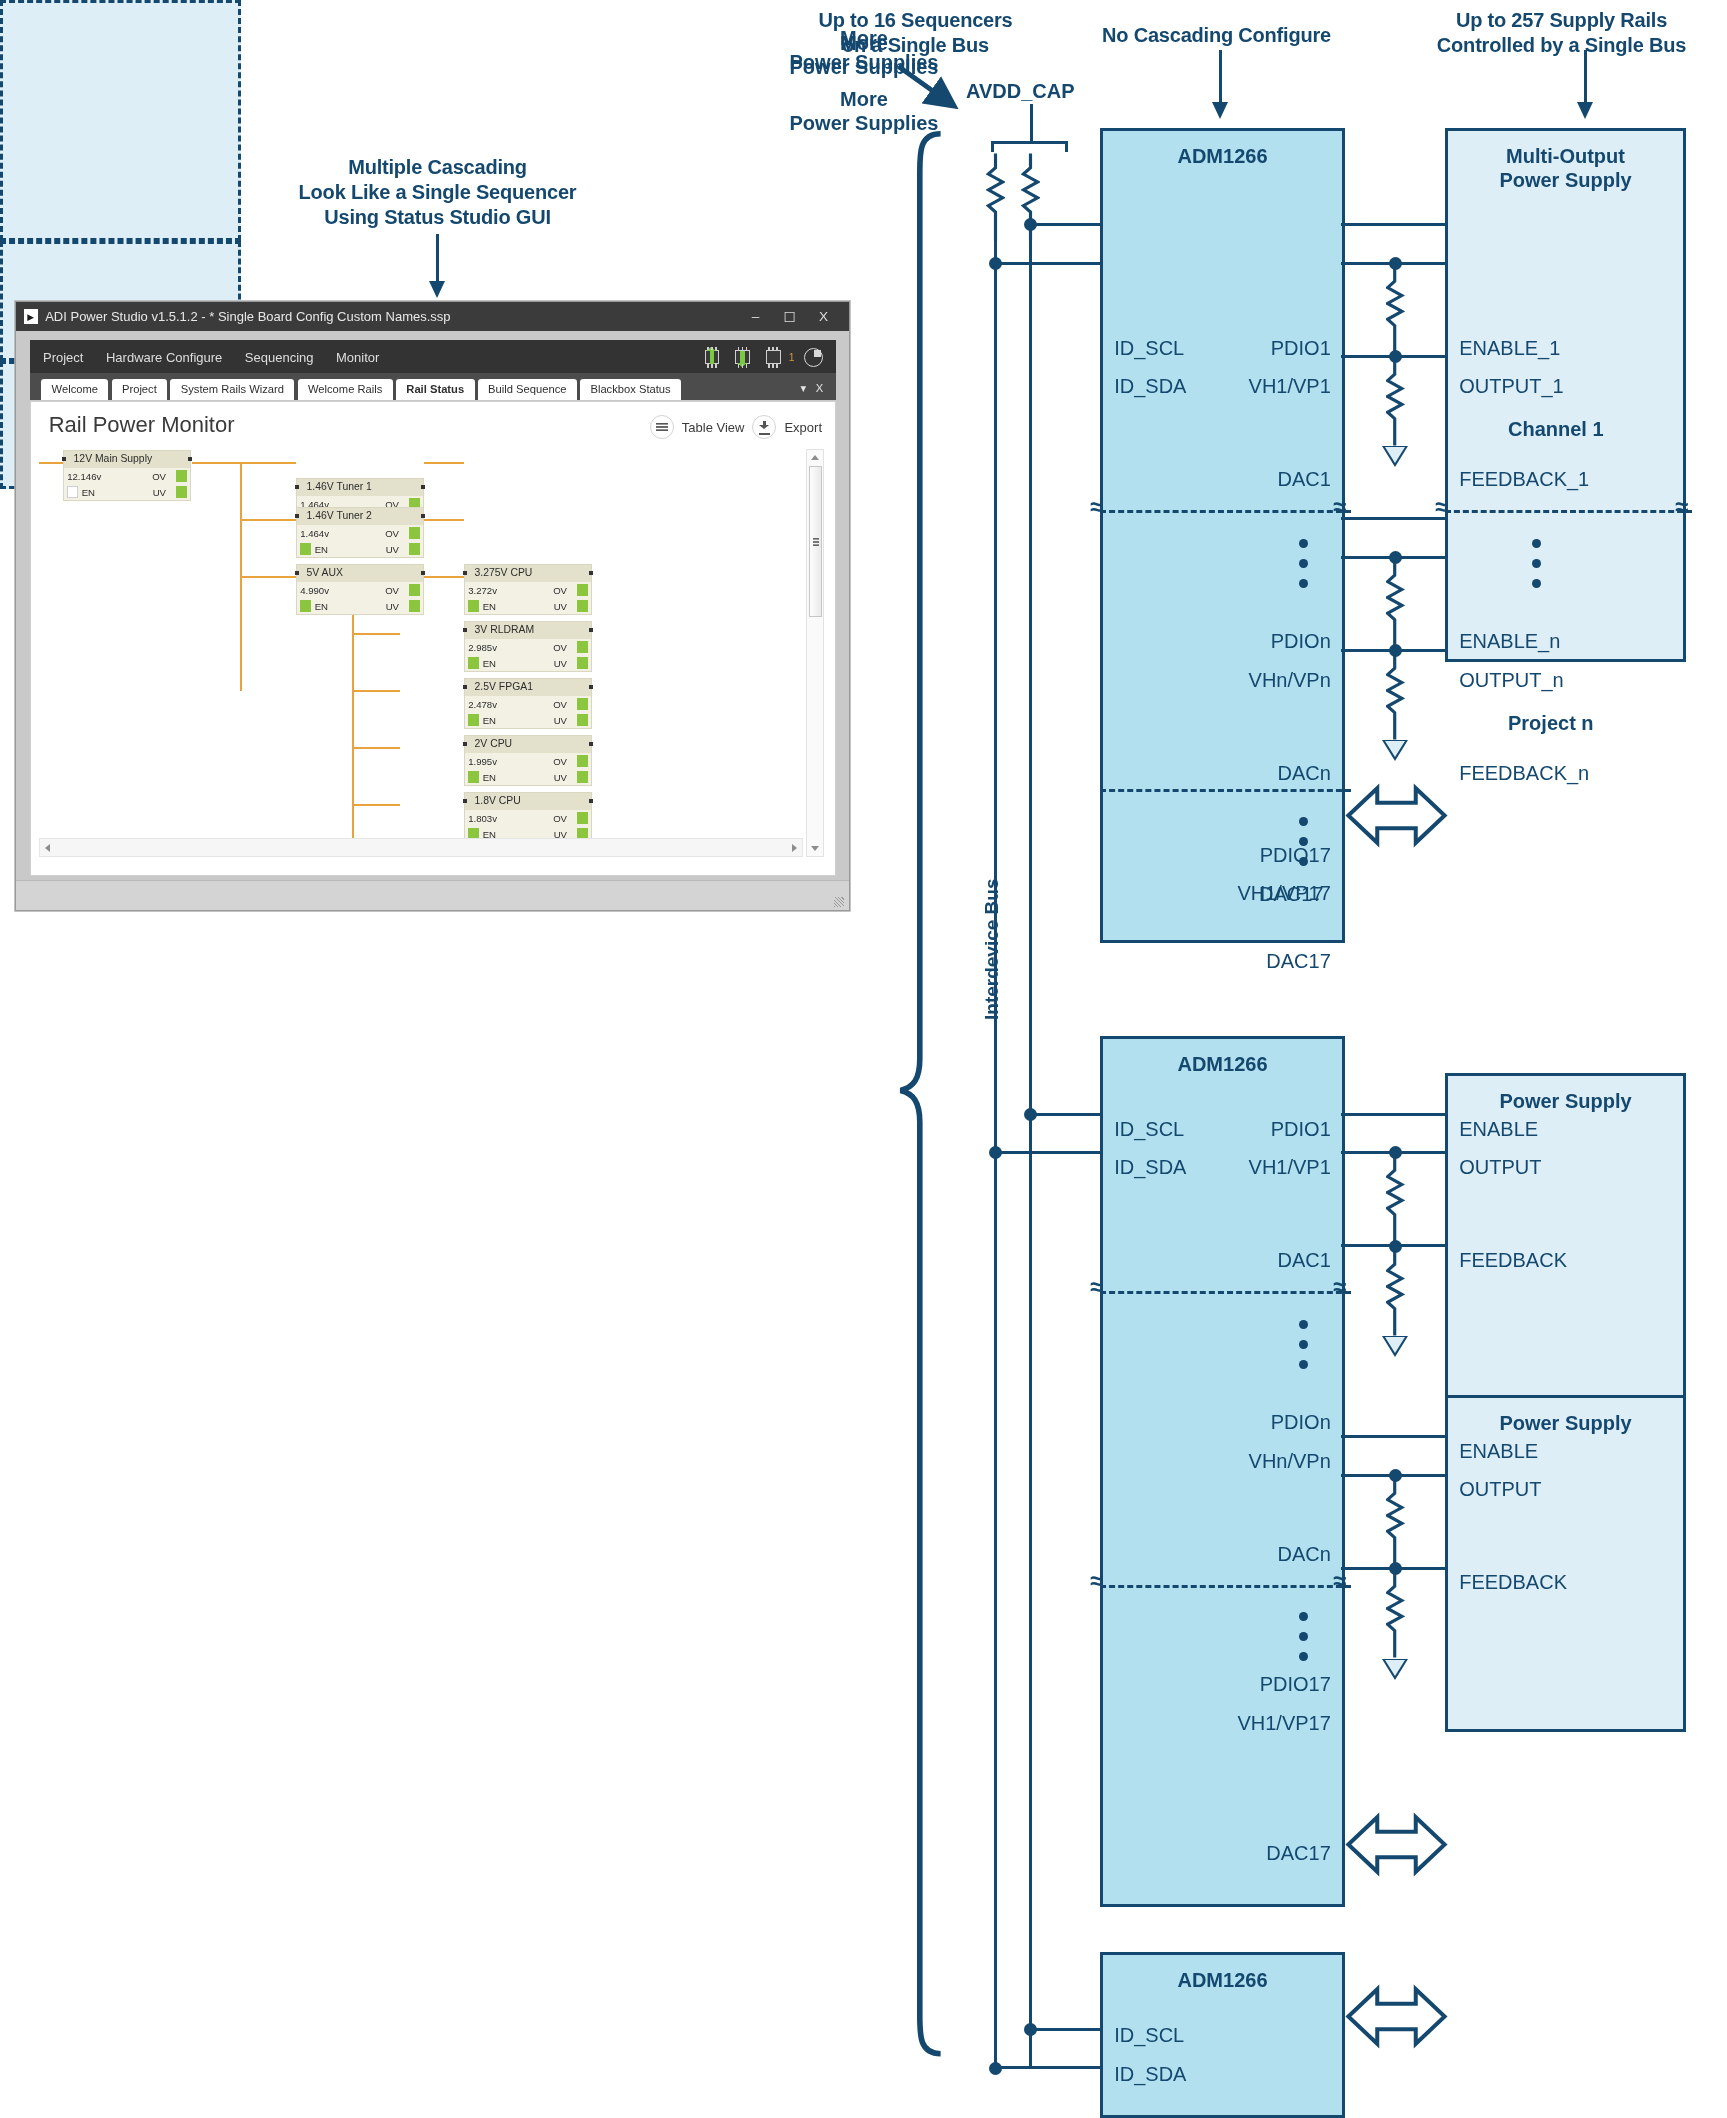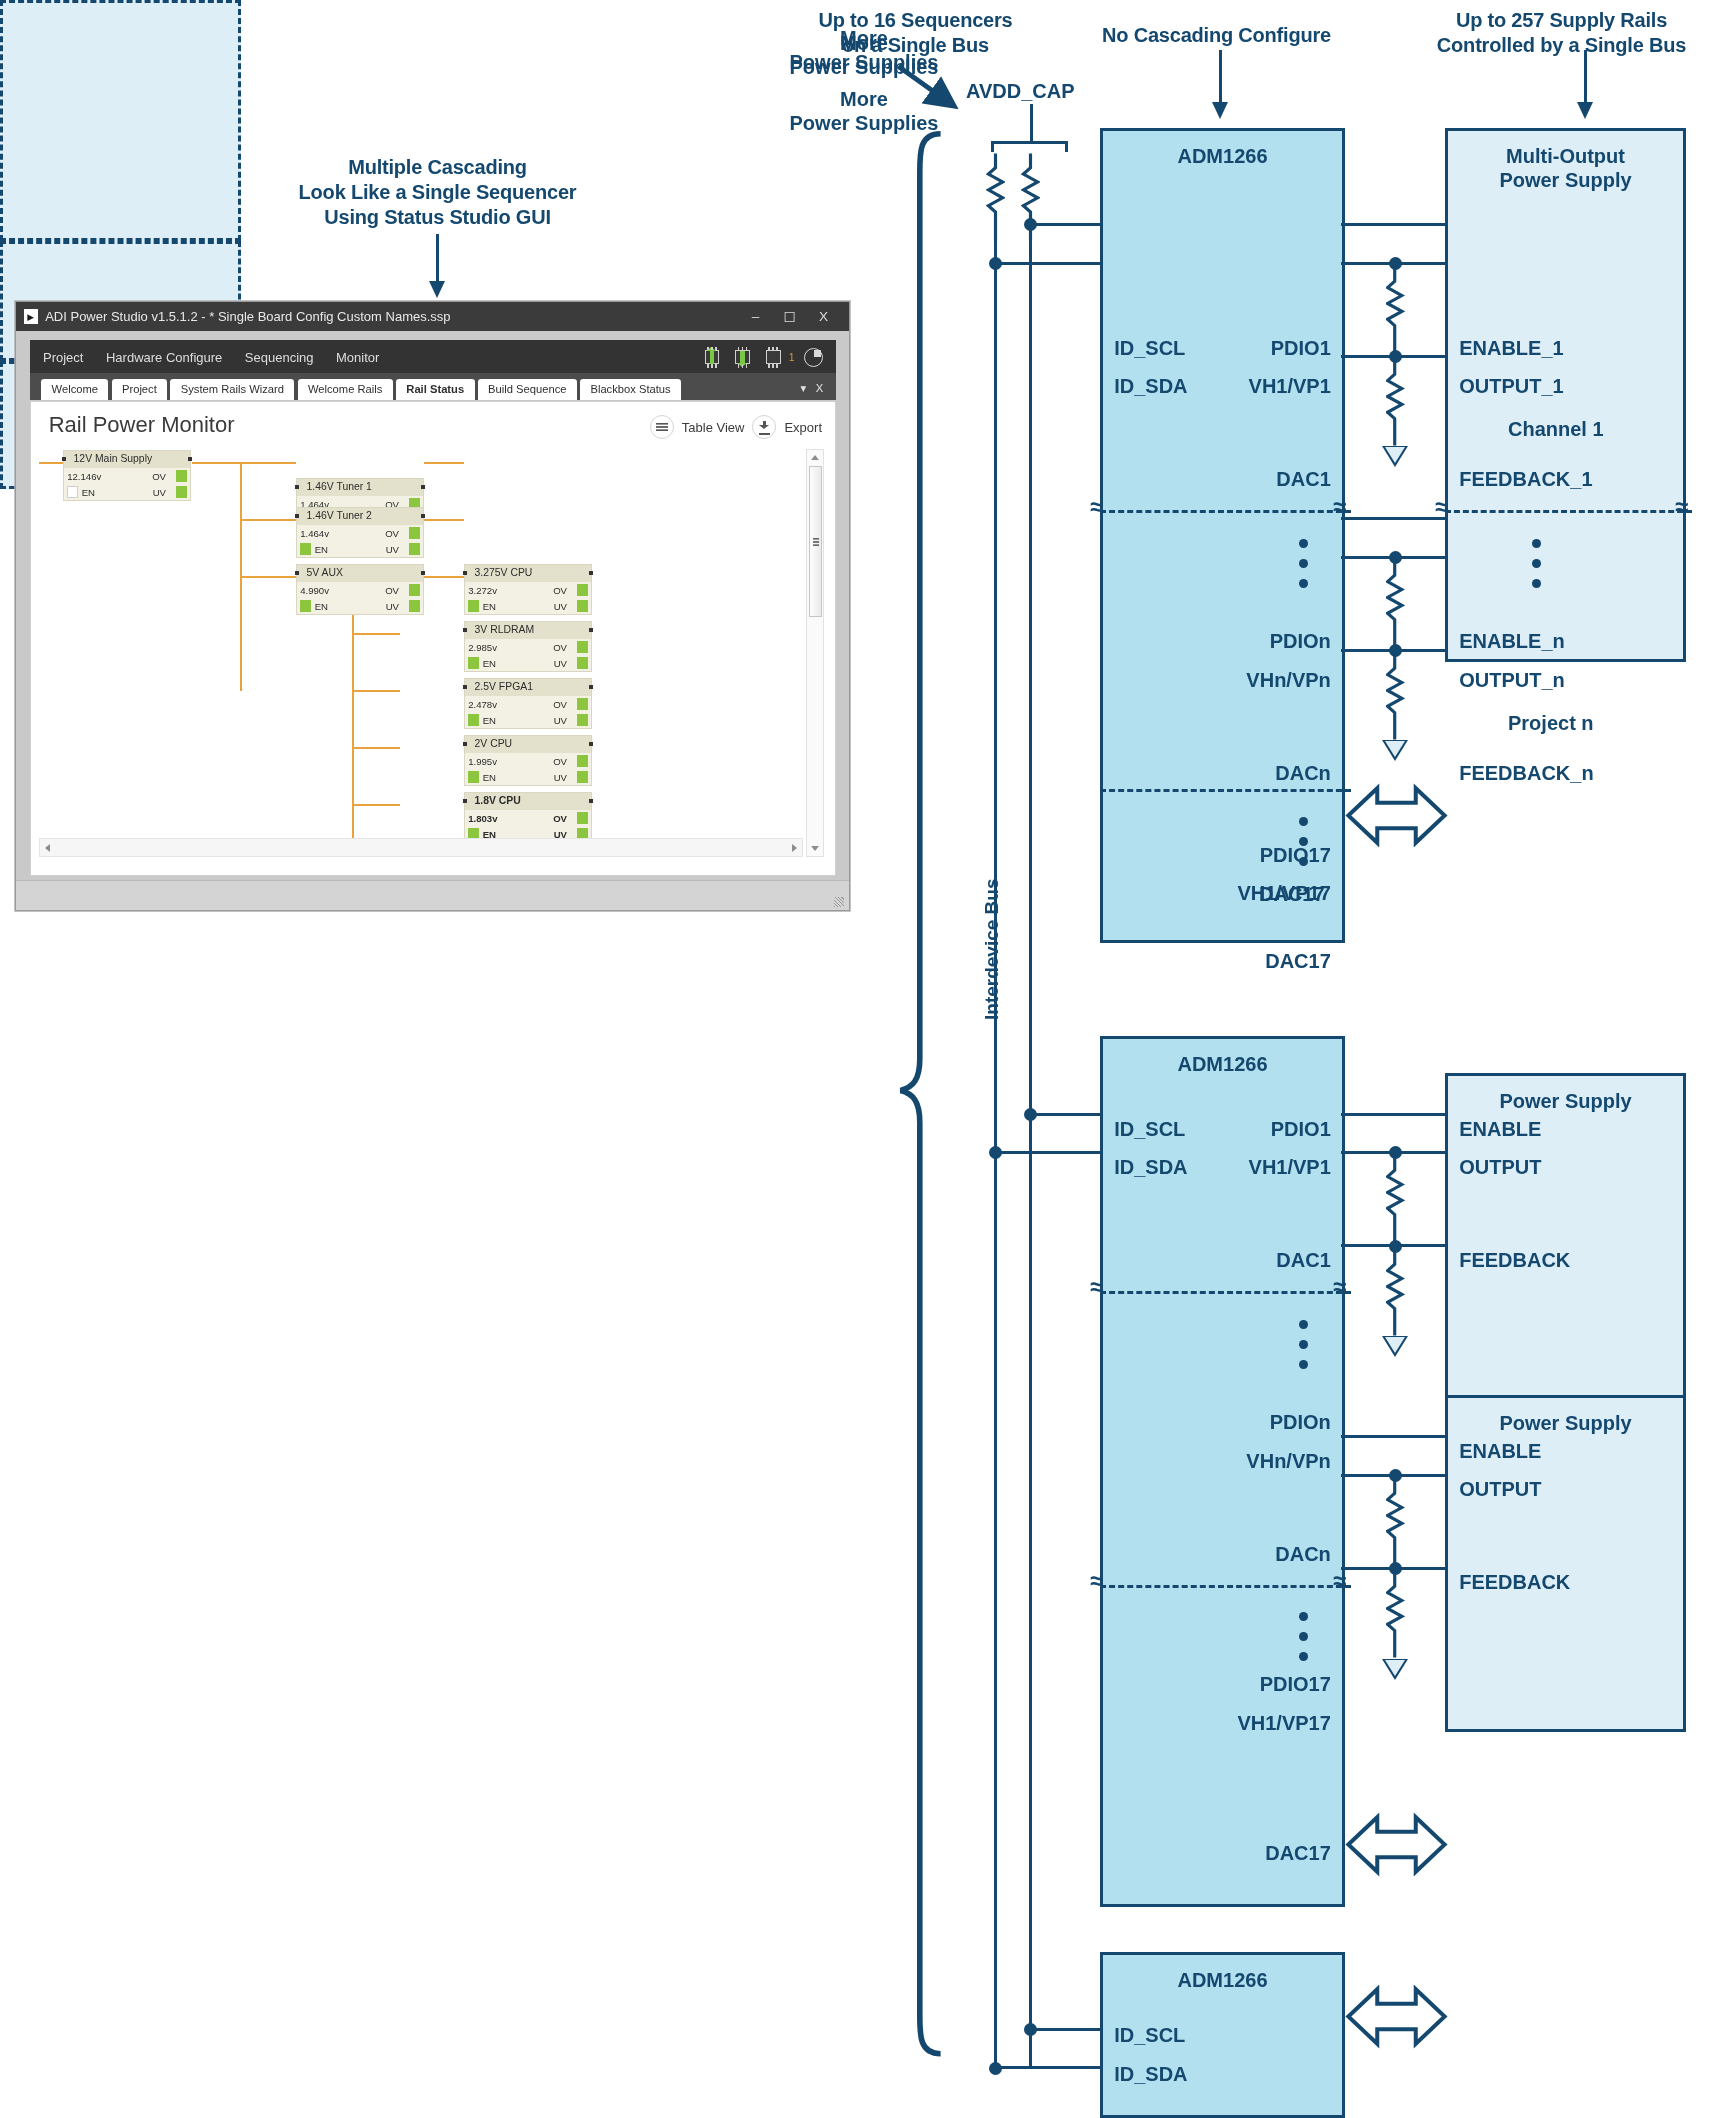--- a/index.html
+++ b/index.html
@@ -115,21 +115,21 @@
   #gui-statusbar { position:absolute; left:0; bottom:0; width:100%; height:30.5px; background:#d4d4d4; border-top:0.8px solid #b9b9b9; }
   #gui-statusbar .grip2 { position:absolute; right:4.8px; bottom:3.2px; width:9.6px; height:9.6px;
      background:repeating-linear-gradient(45deg,#9a9a9a 0 0.8px, transparent 0.8px 2.4px); }
 
   
   .dblk { position:absolute; border:3.2px solid #14486f; }
   .adm { background:#b2e0ef; }
   .psu { background:#ddeef7; }
   .psu-dash { background:#ddeef7; border:3.2px dashed #14486f; }
   .blk-title { position:absolute; left:0; right:0; text-align:center; font-weight:bold; font-size:20px; color:#14486f; line-height:24px;}
-  .pin { position:absolute; font-weight:bold; font-size:20px; color:#14486f; white-space:nowrap; }
+  .pin { position:absolute; font-weight:normal; font-size:20px; color:#14486f; white-space:nowrap; }
   .pin.l { left:11.2px; } .pin.r { right:11.2px; }
   .line { position:absolute; background:#14486f; }
   .line.h { height:3.2px; } .line.v { width:3.2px; }
   .node { position:absolute; width:13px; height:13px; border-radius:50%; background:#14486f; }
   .vdots { position:absolute; width:8.8px; }
   .vdots i { display:block; width:8.8px; height:8.8px; border-radius:50%; background:#14486f; margin-bottom:11.2px; }
   .dashline { position:absolute; height:0; border-top:3.2px dashed #14486f; }
   .squig { position:absolute; font-size:24px; color:#14486f; font-weight:bold; line-height:1; }
   .gnd { position:absolute; width:0; height:0; border-left:13.6px solid transparent; border-right:13.6px solid transparent; border-top:21px solid #14486f; }
   .gnd:after { content:""; position:absolute; left:-10.4px; top:-20px; border-left:10.4px solid transparent; border-right:10.4px solid transparent; border-top:16px solid #ddeef7; }
@@ -399,21 +399,21 @@
               <span class="lbl">OV</span>
               <span class="led"></span>
             </div>
             <div class="rb-row">
               <span class="led enl"></span>
               <span class="v" style="padding-left:17.7px">EN</span>
               <span class="lbl">UV</span>
               <span class="led"></span>
             </div>
           </div>
-          <div class="rail-box" style="left: 425px; top: 342px; font-weight: bold;">
+          <div class="rail-box" style="left: 425px; top: 342px;">
             <div class="rb-dot l"></div>
             <div class="rb-dot r"></div>
             <div class="rb-title">1.8V CPU</div>
             <div class="rb-row">
               <span class="v">1.803v</span>
               <span class="lbl">OV</span>
               <span class="led"></span>
             </div>
             <div class="rb-row">
               <span class="led enl"></span>

